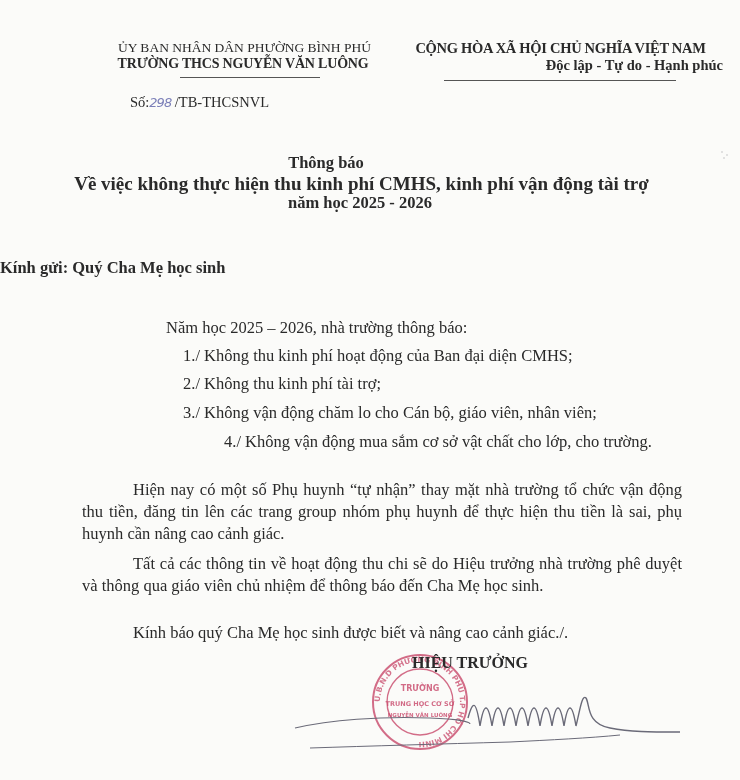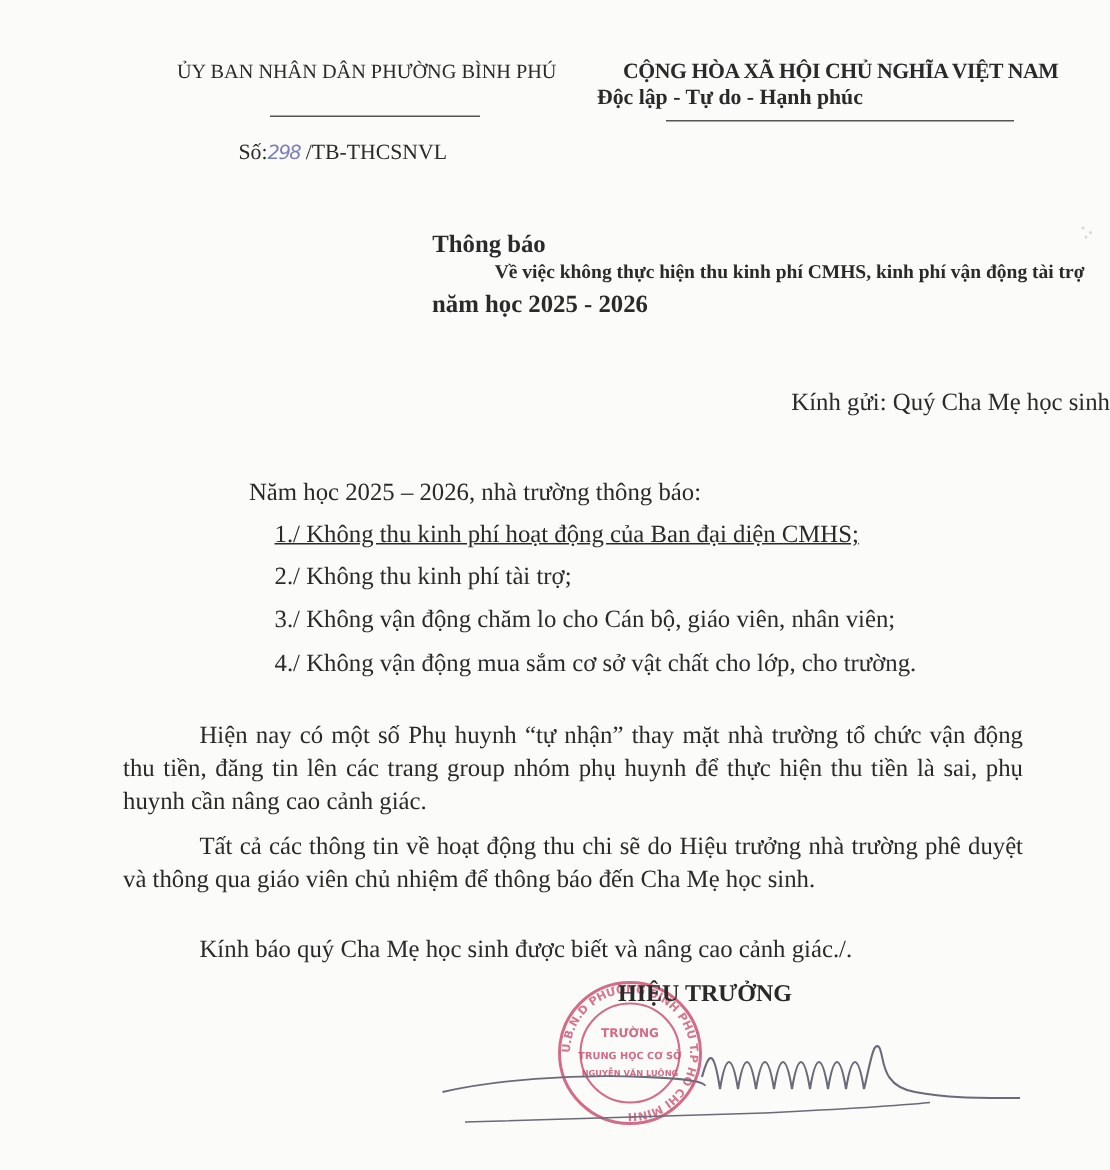--- a/index.html
+++ b/index.html
@@ -10,44 +10,44 @@
       color: #2a2a2a;
       position: relative;
     }
     .page { position: absolute; inset: 0; padding-left: 44px; }
     .abs { position: absolute; white-space: nowrap; }
 
     
     .hl-1 { left: 118px; top: 40px; width: 250px; text-align: center; font-size: 13.5px; }
     .hl-2 { left: 108px; top: 56px; width: 270px; text-align: center; font-size: 14px; font-weight: bold; letter-spacing: -0.2px; }
     .hl-rule { left: 180px; top: 77px; width: 140px; height: 0; border-top: 1px solid #555; }
-    .so-line { left: 159px; top: 94px; font-size: 14.5px; }
+    .so-line { left: 130px; top: 94px; font-size: 14.5px; }
     .so-num { color: #7b7fb8; font-family: "DejaVu Sans", sans-serif; font-style: italic; font-size: 13px; letter-spacing: -1px; }
 
     
     .hr-1 { left: 398px; top: 40px; width: 325px; text-align: center; font-size: 14.5px; font-weight: bold; letter-spacing: -0.3px; }
-    .hr-2 { left: 398px; top: 57px; width: 325px; text-align: left; font-size: 14.5px; font-weight: bold; }
+    .hr-2 { left: 398px; top: 57px; width: 325px; text-align: right; font-size: 14.5px; font-weight: bold; }
     .hr-rule { left: 444px; top: 80px; width: 232px; height: 0; border-top: 1px solid #555; }
     .date-line { left: 412px; top: 94px; font-size: 14.5px; font-style: italic; }
     .date-mark { color: #7b7fb8; font-family: "DejaVu Sans", sans-serif; font-style: normal; font-size: 14px; }
 
     
     .title { left: 0; width: 652px; top: 153px; text-align: center; font-size: 16.5px; font-weight: bold; }
-    .subtitle-1 { left: 0; width: 723px; top: 173px; text-align: right; font-size: 13px; font-weight: bold; }
+    .subtitle-1 { left: 0; width: 723px; top: 173px; text-align: center; font-size: 19px; font-weight: bold; }
     .subtitle-2 { left: 0; width: 720px; top: 193px; text-align: center; font-size: 16.5px; font-weight: bold; }
-    .recipient { left: 0; width: 740px; top: 258px; text-align: right; font-size: 16.5px; font-weight: normal; }
+    .recipient { left: 0; width: 740px; top: 258px; text-align: left; font-size: 16.5px; font-weight: bold; }
 
     
     .body-text { font-size: 16.5px; }
     .intro { left: 138px; top: 318px; margin-left: 28px; }
     .item { left: 183px; }
-    .item-1 { top: 346px; text-decoration: underline; }
+    .item-1 { top: 346px; }
     .item-2 { top: 374px; }
     .item-3 { top: 403px; }
-    .item-4 { top: 432px; }
+    .item-4 { top: 432px; margin-left: 41px; }
 
     .para { left: 82px; width: 600px; white-space: normal; font-size: 16.5px; line-height: 22px; text-align: justify; margin-top: 16px; }
     .para-1 { top: 463px; }
     .para-2 { top: 537px; }
     .indent { display: inline-block; width: 51px; }
     .para-last { left: 133px; top: 623px; font-size: 16.5px; }
 
     
     .sig-title { left: 412px; top: 654px; font-size: 16px; font-weight: bold; }
     .sig-name { left: 410px; top: 755px; font-size: 12px; font-weight: normal; margin-top: 32px; }
@@ -55,20 +55,21 @@
     .stamp { left: 370px; top: 650px; width: 100px; height: 105px; }
     .signature { left: 290px; top: 690px; width: 400px; height: 70px; }
     .faint-mark { left: 718px; top: 148px; width: 14px; height: 14px; }
   </style>
 </head>
 <body>
 
 <div class="page">
 
   <div class="abs hl-1">ỦY BAN NHÂN DÂN PHƯỜNG BÌNH PHÚ</div>
+  <div class="abs hl-2">TRƯỜNG THCS NGUYỄN VĂN LUÔNG</div>
   <div class="abs hl-rule"></div>
   <div class="abs so-line">
     <span>Số:</span><span class="so-num">298</span>&nbsp;<span>/TB-THCSNVL</span>
   </div>
 
   <div class="abs hr-1">CỘNG HÒA XÃ HỘI CHỦ NGHĨA VIỆT NAM</div>
   <div class="abs hr-2">Độc lập - Tự do - Hạnh phúc</div>
   <div class="abs hr-rule"></div>
 
   <svg class="abs faint-mark" viewBox="0 0 14 14">

